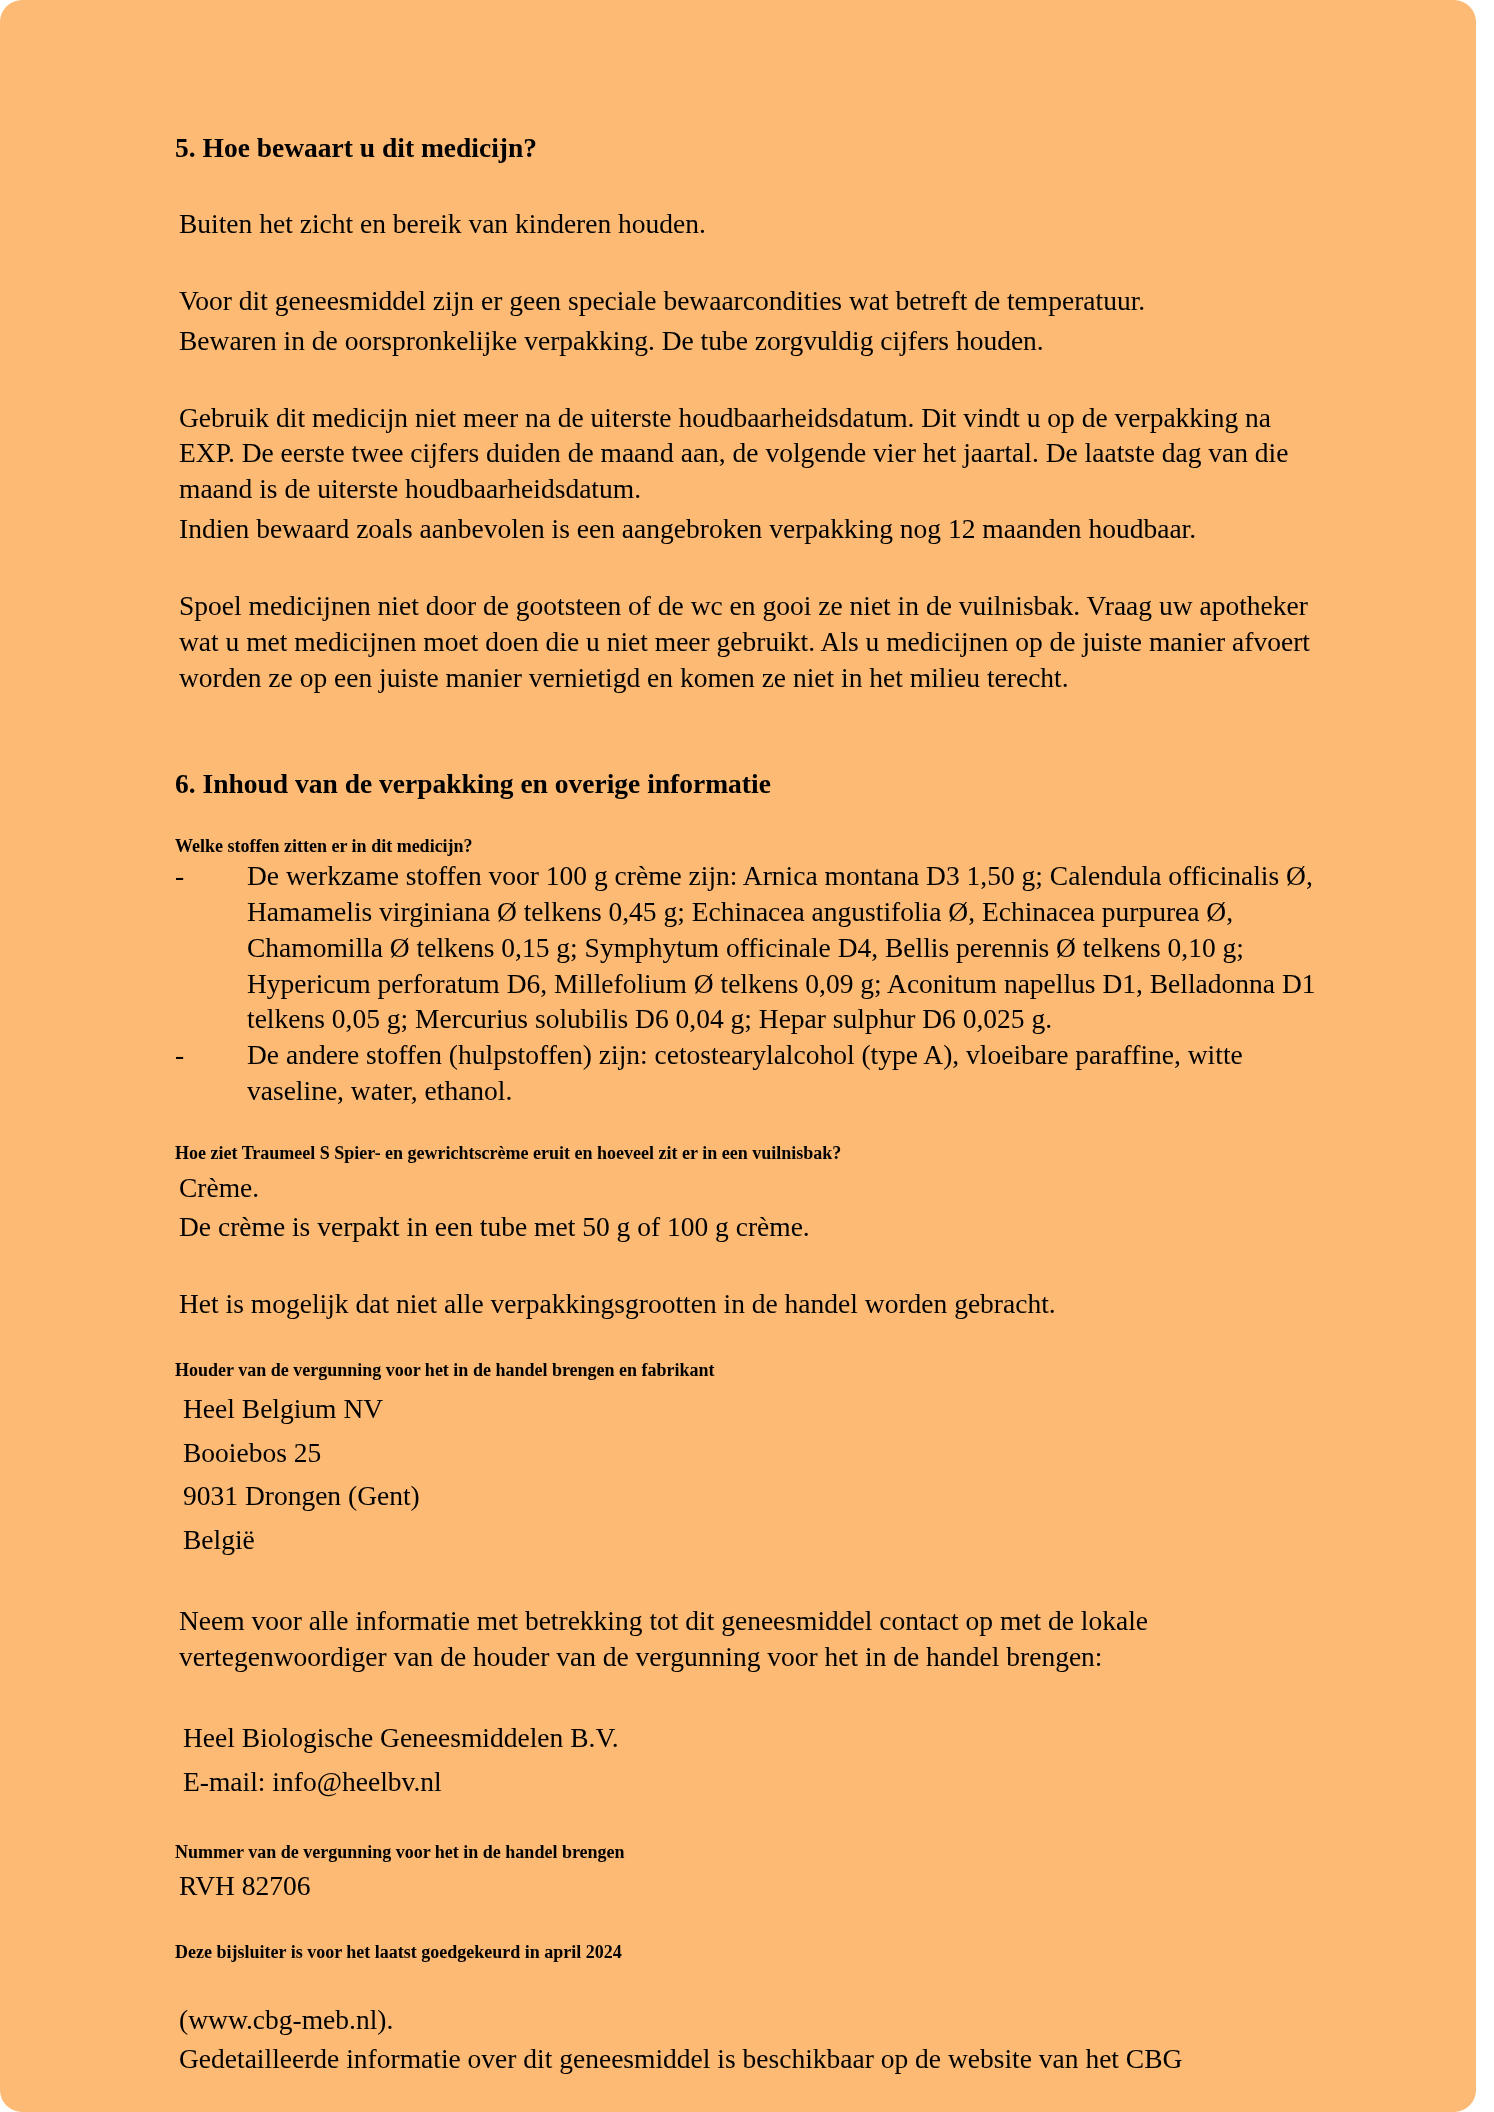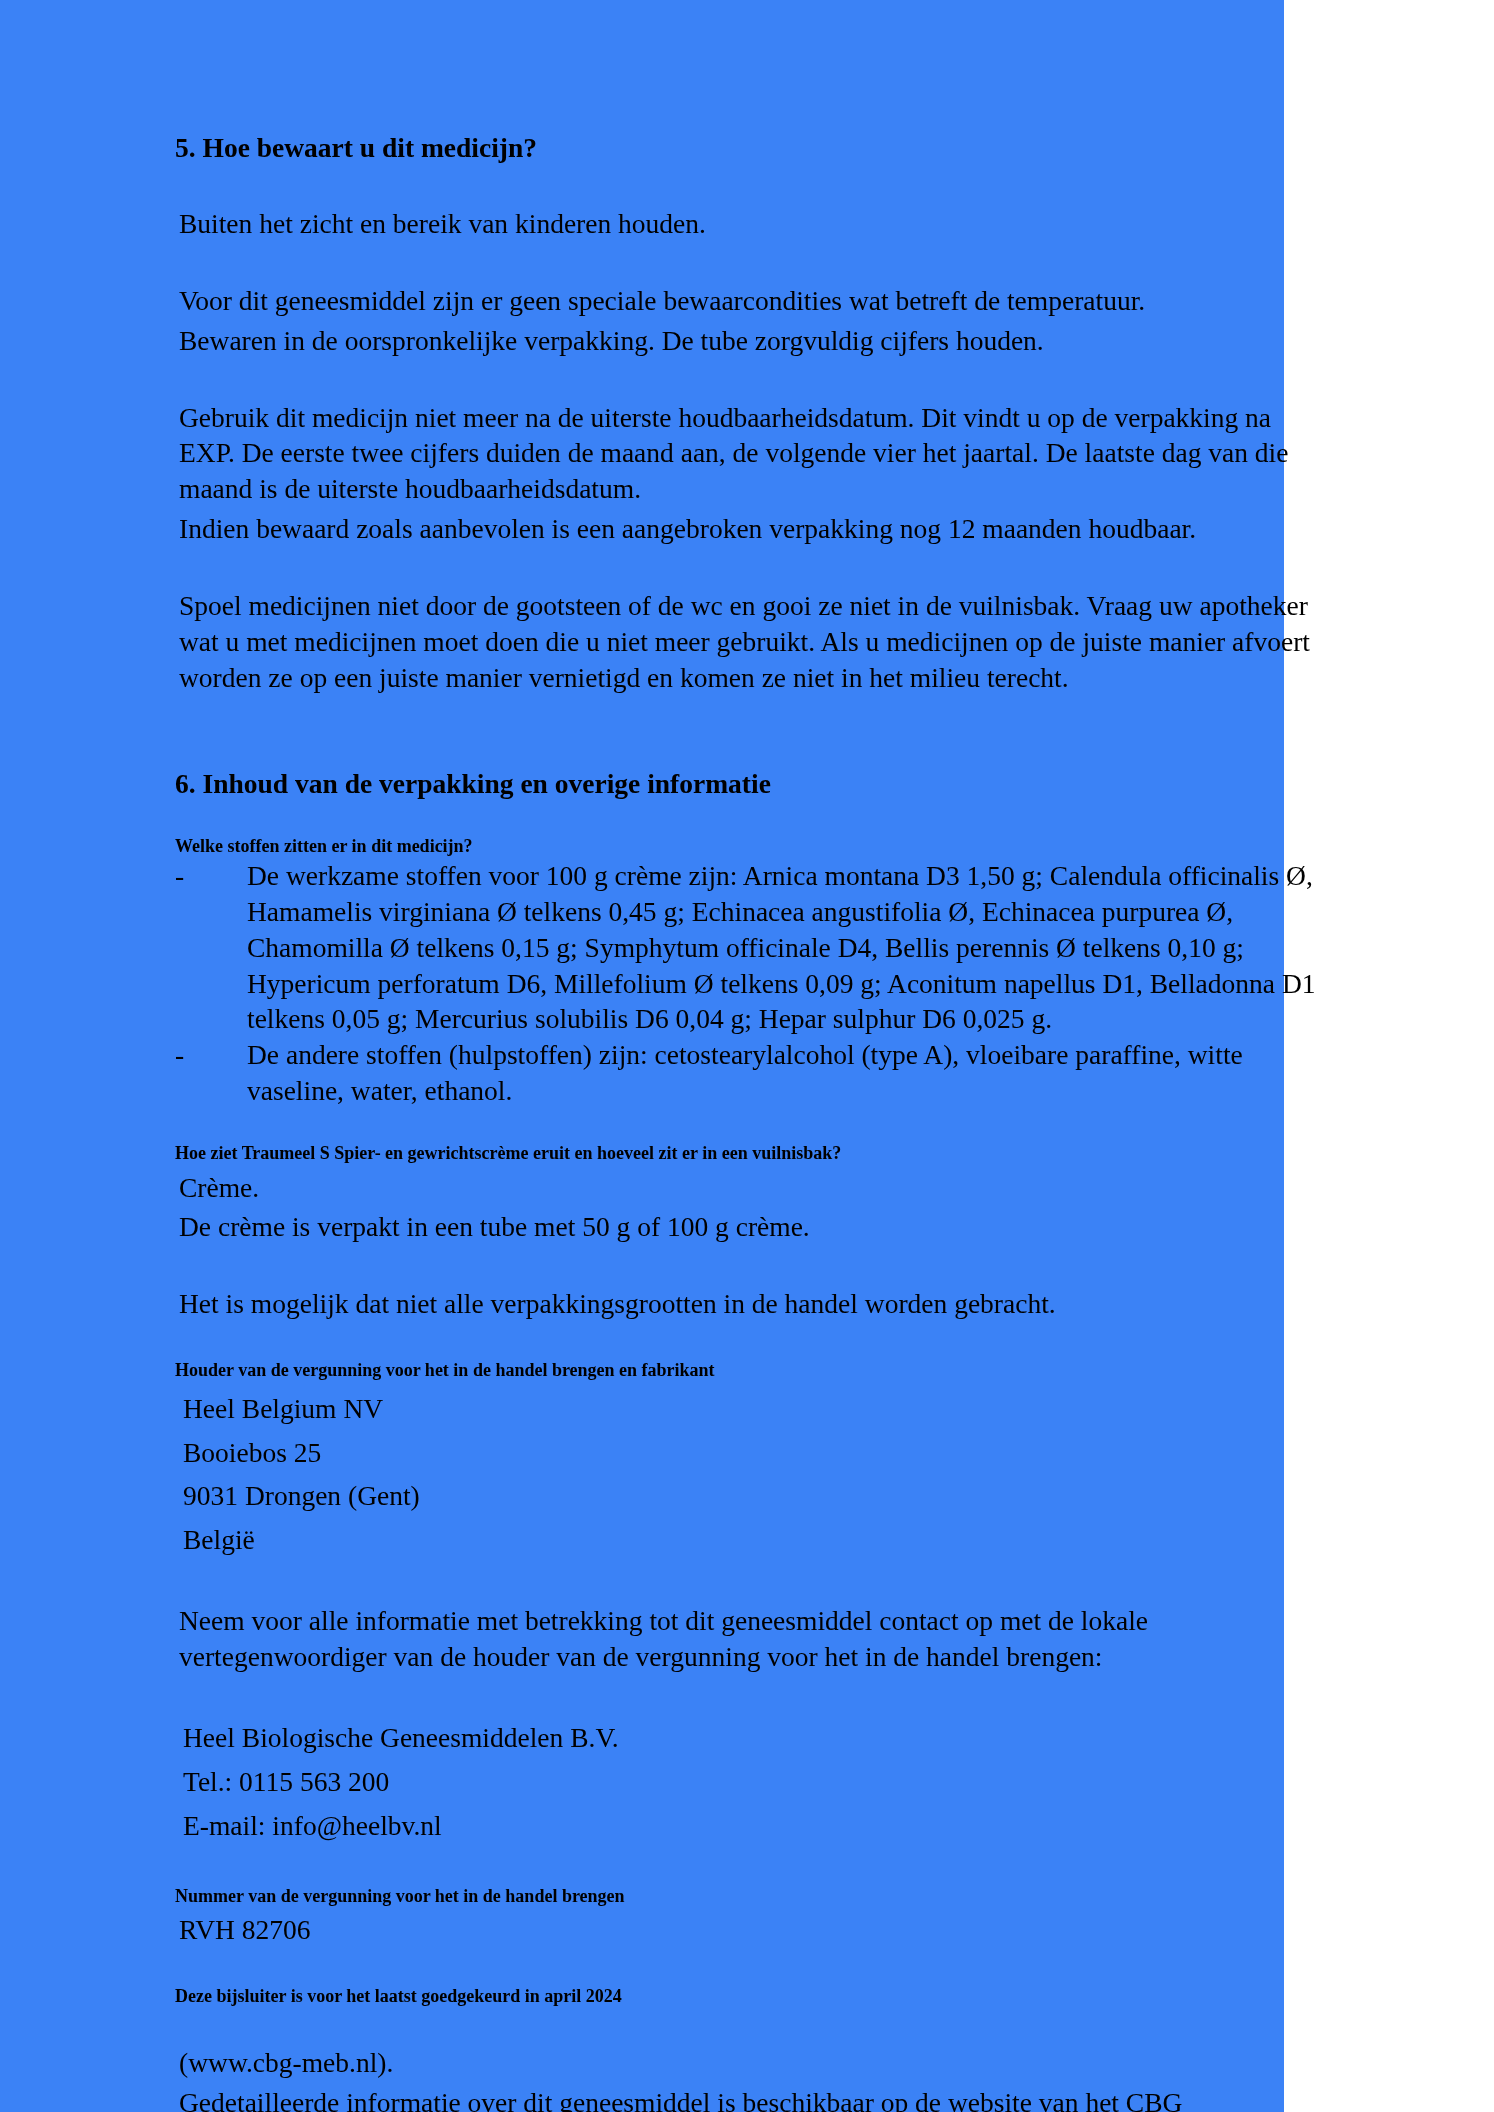--- a/index.html
+++ b/index.html
@@ -9,25 +9,26 @@
   }
   body {
     width: 1494px;
     height: 2112px;
     font-family: "Liberation Serif", "DejaVu Serif", serif;
     color: #000000;
     -webkit-font-smoothing: antialiased;
   }
   .page {
     position: relative;
-    width: 1284px;
+    width: 1476px;
     height: 2112px;
     box-sizing: border-box;
     padding: 130px 130px 60px 175px;
-    background: #3b82f6;
+    background: #fdba74;
+    border-radius: 22px;
   }
   .doc {
     width: 1160px;
     font-size: 27.5px;
     line-height: 1.305;
   }
   h2.section-heading {
     font-size: 27.5px;
     font-weight: bold;
     margin: 0;
@@ -138,21 +139,20 @@
     <p class="addr-line">9031 Drongen (Gent)</p>
     <p class="addr-line">België</p>
 
     <div class="gap-md"></div>
 
     <p class="para">Neem voor alle informatie met betrekking tot dit geneesmiddel contact op met de lokale vertegenwoordiger van de houder van de vergunning voor het in de handel brengen:</p>
 
     <div class="gap-md"></div>
 
     <p class="addr-line">Heel Biologische Geneesmiddelen B.V.</p>
-    <p class="addr-line">Tel.: 0115 563 200</p>
     <p class="addr-line">E-mail: info@heelbv.nl</p>
 
     <div class="gap-md"></div>
 
     <h3 class="sub-heading">Nummer van de vergunning voor het in de handel brengen</h3>
     <p class="para">RVH 82706</p>
 
     <div class="gap-md"></div>
 
     <h3 class="sub-heading">Deze bijsluiter is voor het laatst goedgekeurd in april 2024</h3>

